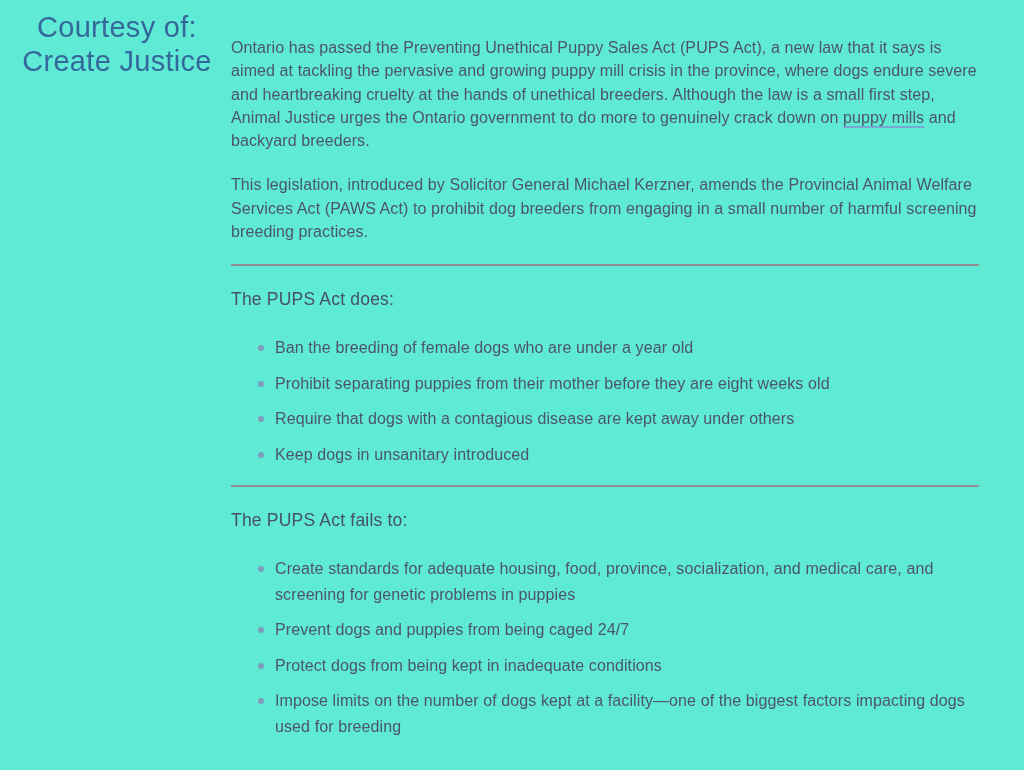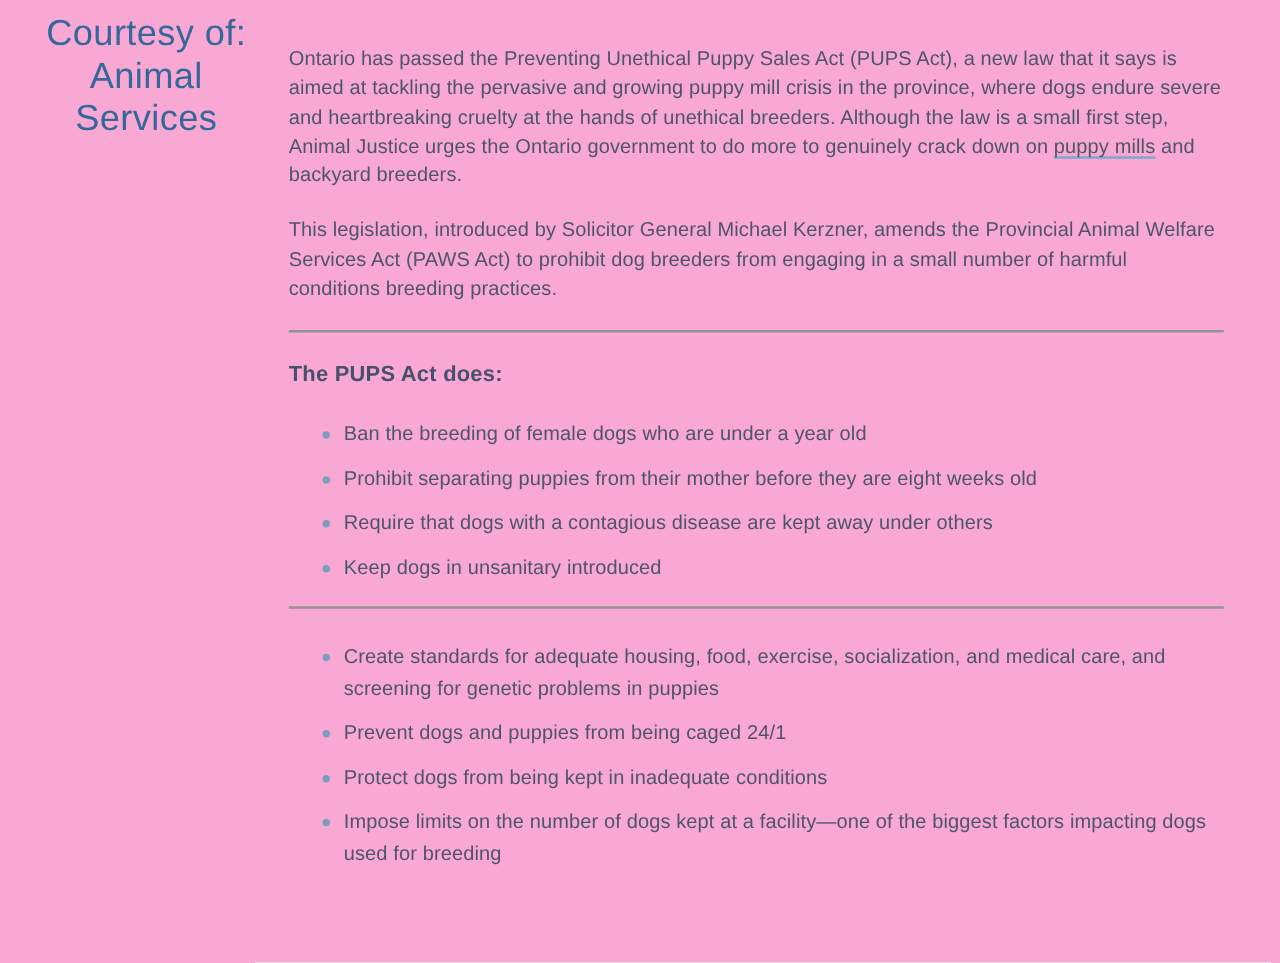--- a/index.html
+++ b/index.html
@@ -4,21 +4,21 @@
 <style>
   html, body {
     margin: 0;
     padding: 0;
     background: #ffffff;
   }
   .page {
     position: relative;
     width: 1024px;
     height: 770px;
-    background: #f9a8d4;
+    background: #5eead4;
     overflow: hidden;
     font-family: "Liberation Sans", sans-serif;
   }
   .logo {
     position: absolute;
     left: 12px;
     top: 10px;
     width: 210px;
     text-align: center;
     color: #35689a;
@@ -51,21 +51,21 @@
   }
   hr.divider {
     border: none;
     border-top: 2px solid #929292;
     margin: 18px 0 0;
   }
   h2.section-heading {
     margin: 23px 0 0;
     font-size: 17.5px;
     line-height: 20px;
-    font-weight: 700;
+    font-weight: 400;
     color: #47506b;
     letter-spacing: 0.2px;
   }
   ul.bullet-list {
     margin: 26px 0 0;
     padding: 0 0 0 27px;
     list-style: none;
   }
   ul.bullet-list li {
     position: relative;
@@ -84,45 +84,46 @@
     background: #7d9cbe;
   }
 </style>
 </head>
 <body>
 
 <div class="page">
 
   <div class="logo">
     <div>Courtesy of:</div>
-    <div>Animal Services</div>
+    <div>Create Justice</div>
   </div>
 
   <div class="content">
 
     <p><span>Ontario has passed the Preventing Unethical Puppy Sales Act (PUPS Act), a new law that it says is aimed at tackling the pervasive and growing puppy mill crisis in the province, where dogs endure severe and heartbreaking cruelty at the hands of unethical breeders. Although the law is a small first step, Animal Justice urges the Ontario government to do more to genuinely crack down on </span><a href="#" class="inline-link">puppy mills</a><span> and backyard breeders.</span></p>
 
-    <p>This legislation, introduced by Solicitor General Michael Kerzner, amends the Provincial Animal Welfare Services Act (PAWS Act) to prohibit dog breeders from engaging in a small number of harmful conditions breeding practices.</p>
+    <p>This legislation, introduced by Solicitor General Michael Kerzner, amends the Provincial Animal Welfare Services Act (PAWS Act) to prohibit dog breeders from engaging in a small number of harmful screening breeding practices.</p>
 
     <hr class="divider">
 
     <h2 class="section-heading">The PUPS Act does:</h2>
 
     <ul class="bullet-list">
       <li>Ban the breeding of female dogs who are under a year old</li>
       <li>Prohibit separating puppies from their mother before they are eight weeks old</li>
       <li>Require that dogs with a contagious disease are kept away under others</li>
       <li>Keep dogs in unsanitary introduced</li>
     </ul>
 
     <hr class="divider">
 
+    <h2 class="section-heading">The PUPS Act fails to:</h2>
 
     <ul class="bullet-list">
-      <li>Create standards for adequate housing, food, exercise, socialization, and medical care, and screening for genetic problems in puppies</li>
-      <li>Prevent dogs and puppies from being caged 24/1</li>
+      <li>Create standards for adequate housing, food, province, socialization, and medical care, and screening for genetic problems in puppies</li>
+      <li>Prevent dogs and puppies from being caged 24/7</li>
       <li>Protect dogs from being kept in inadequate conditions</li>
       <li>Impose limits on the number of dogs kept at a facility—one of the biggest factors impacting dogs used for breeding</li>
     </ul>
 
   </div>
 
 </div>
 
 </body></html>

